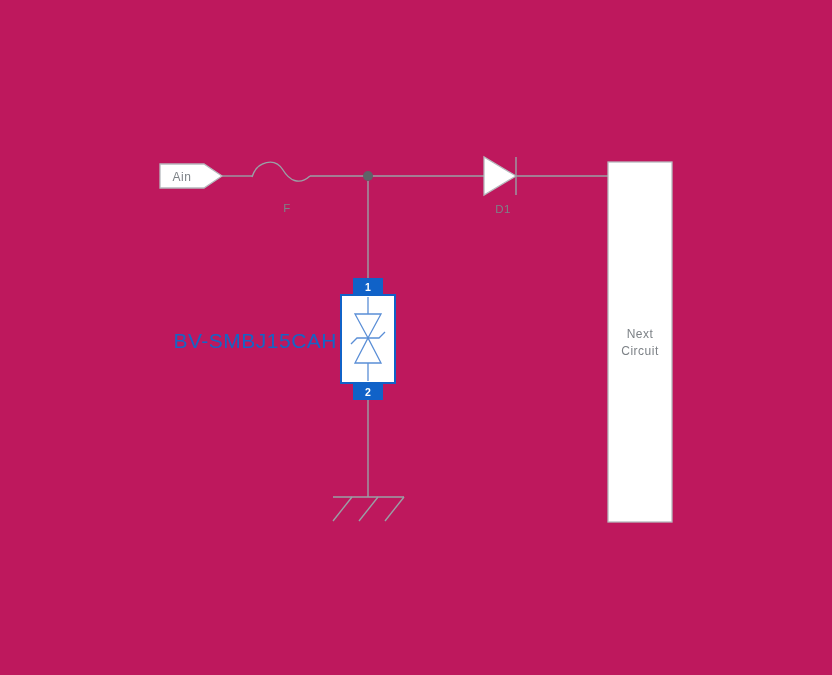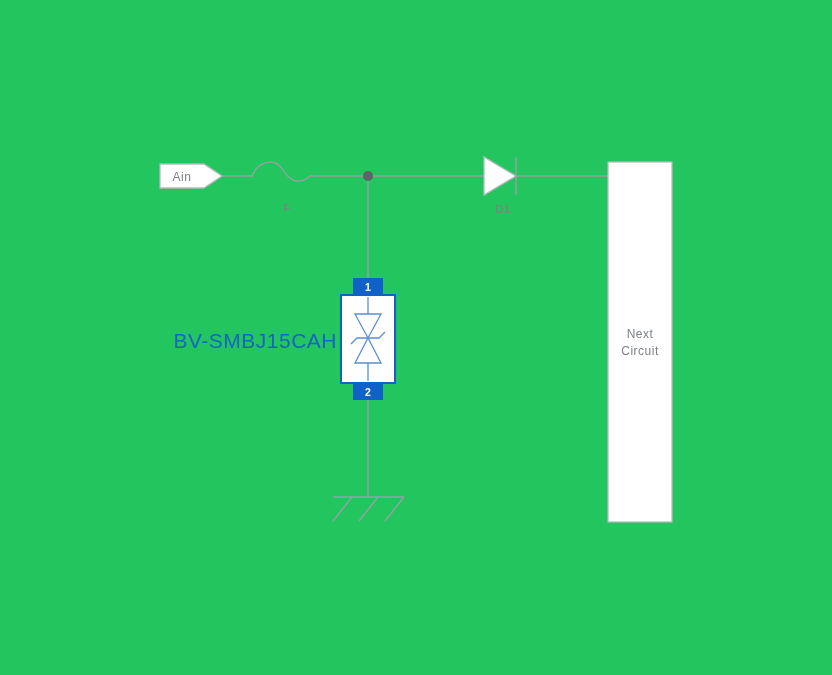--- a/index.html
+++ b/index.html
@@ -8,21 +8,21 @@
     width: 832px;
     height: 675px;
     background: #ffffff;
     font-family: "Liberation Sans", sans-serif;
     overflow: hidden;
   }
   .stage {
     position: relative;
     width: 832px;
     height: 675px;
-    background: #22c55e;
+    background: #be185d;
   }
   svg { display: block; }
 
   .wire       { stroke: #9aa0a6; stroke-width: 1.4; fill: none; }
   .outline    { stroke: #b6b9bd; stroke-width: 1.3; fill: #ffffff; }
   .junction   { fill: #5f6368; stroke: none; }
 
   .gray-label {
     fill: #7d8287;
     font-family: "Liberation Sans", sans-serif;

